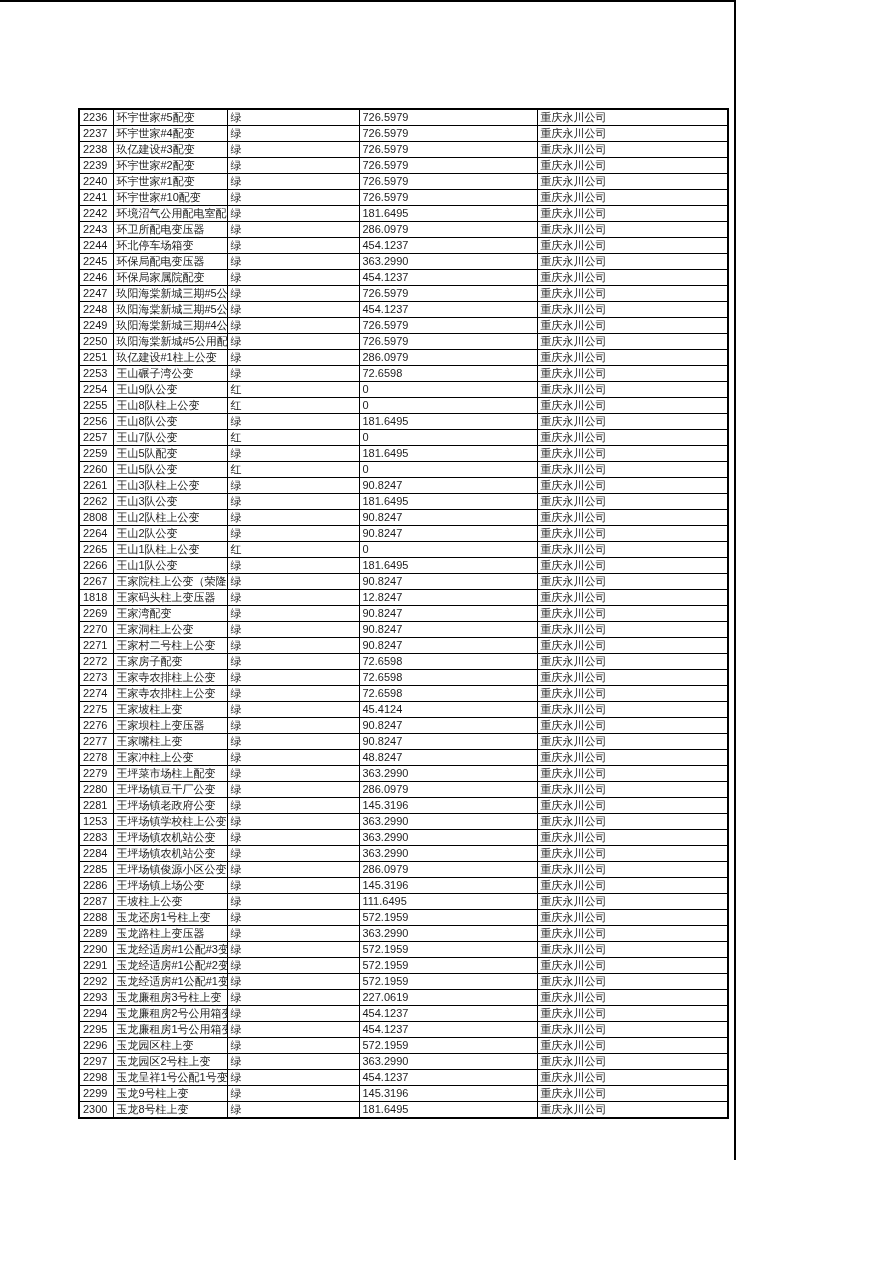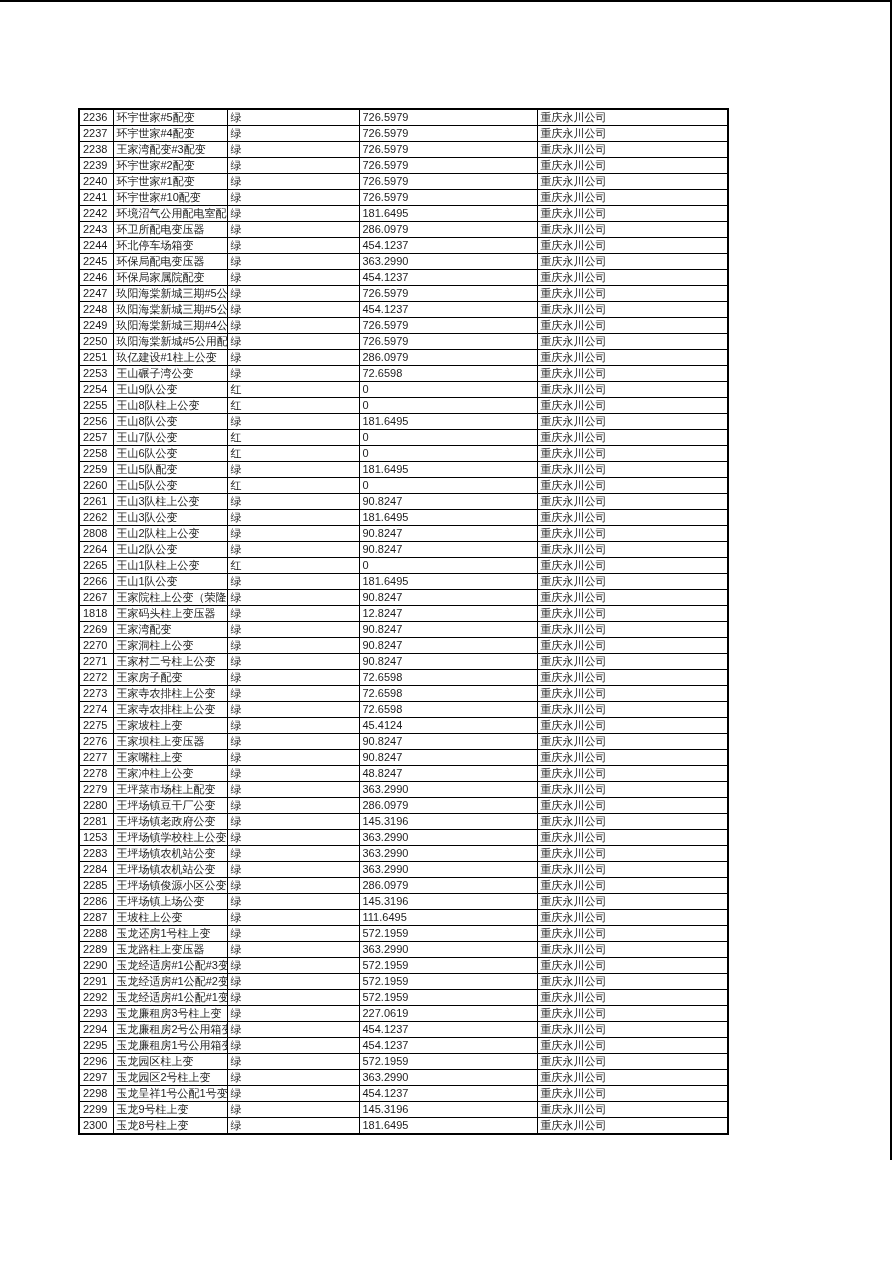--- a/index.html
+++ b/index.html
@@ -3,21 +3,21 @@
 <meta charset="utf-8">
 <style>
   html, body {
     margin: 0;
     padding: 0;
     background: #ffffff;
     font-family: "Liberation Sans", "DejaVu Sans", sans-serif;
   }
   .page {
     position: relative;
-    width: 892px;
+    width: 736px;
     height: 1262px;
     background: #ffffff;
     overflow: hidden;
   }
   .scan-top-edge {
     position: absolute;
     top: 0; left: 0;
     width: 892px; height: 2px;
     background: #000000;
   }
@@ -81,21 +81,21 @@
         </tr>
         <tr>
           <td class="cell-id">2237</td>
           <td class="cell-name">环宇世家#4配变</td>
           <td class="cell-status">绿</td>
           <td class="cell-value">726.5979</td>
           <td class="cell-company">重庆永川公司</td>
         </tr>
         <tr>
           <td class="cell-id">2238</td>
-          <td class="cell-name">王家湾配变#3配变</td>
+          <td class="cell-name">玖亿建设#3配变</td>
           <td class="cell-status">绿</td>
           <td class="cell-value">726.5979</td>
           <td class="cell-company">重庆永川公司</td>
         </tr>
         <tr>
           <td class="cell-id">2239</td>
           <td class="cell-name">环宇世家#2配变</td>
           <td class="cell-status">绿</td>
           <td class="cell-value">726.5979</td>
           <td class="cell-company">重庆永川公司</td>
@@ -208,27 +208,20 @@
         <tr>
           <td class="cell-id">2256</td>
           <td class="cell-name">王山8队公变</td>
           <td class="cell-status">绿</td>
           <td class="cell-value">181.6495</td>
           <td class="cell-company">重庆永川公司</td>
         </tr>
         <tr>
           <td class="cell-id">2257</td>
           <td class="cell-name">王山7队公变</td>
-          <td class="cell-status">红</td>
-          <td class="cell-value">0</td>
-          <td class="cell-company">重庆永川公司</td>
-        </tr>
-        <tr>
-          <td class="cell-id">2258</td>
-          <td class="cell-name">王山6队公变</td>
           <td class="cell-status">红</td>
           <td class="cell-value">0</td>
           <td class="cell-company">重庆永川公司</td>
         </tr>
         <tr>
           <td class="cell-id">2259</td>
           <td class="cell-name">王山5队配变</td>
           <td class="cell-status">绿</td>
           <td class="cell-value">181.6495</td>
           <td class="cell-company">重庆永川公司</td>

